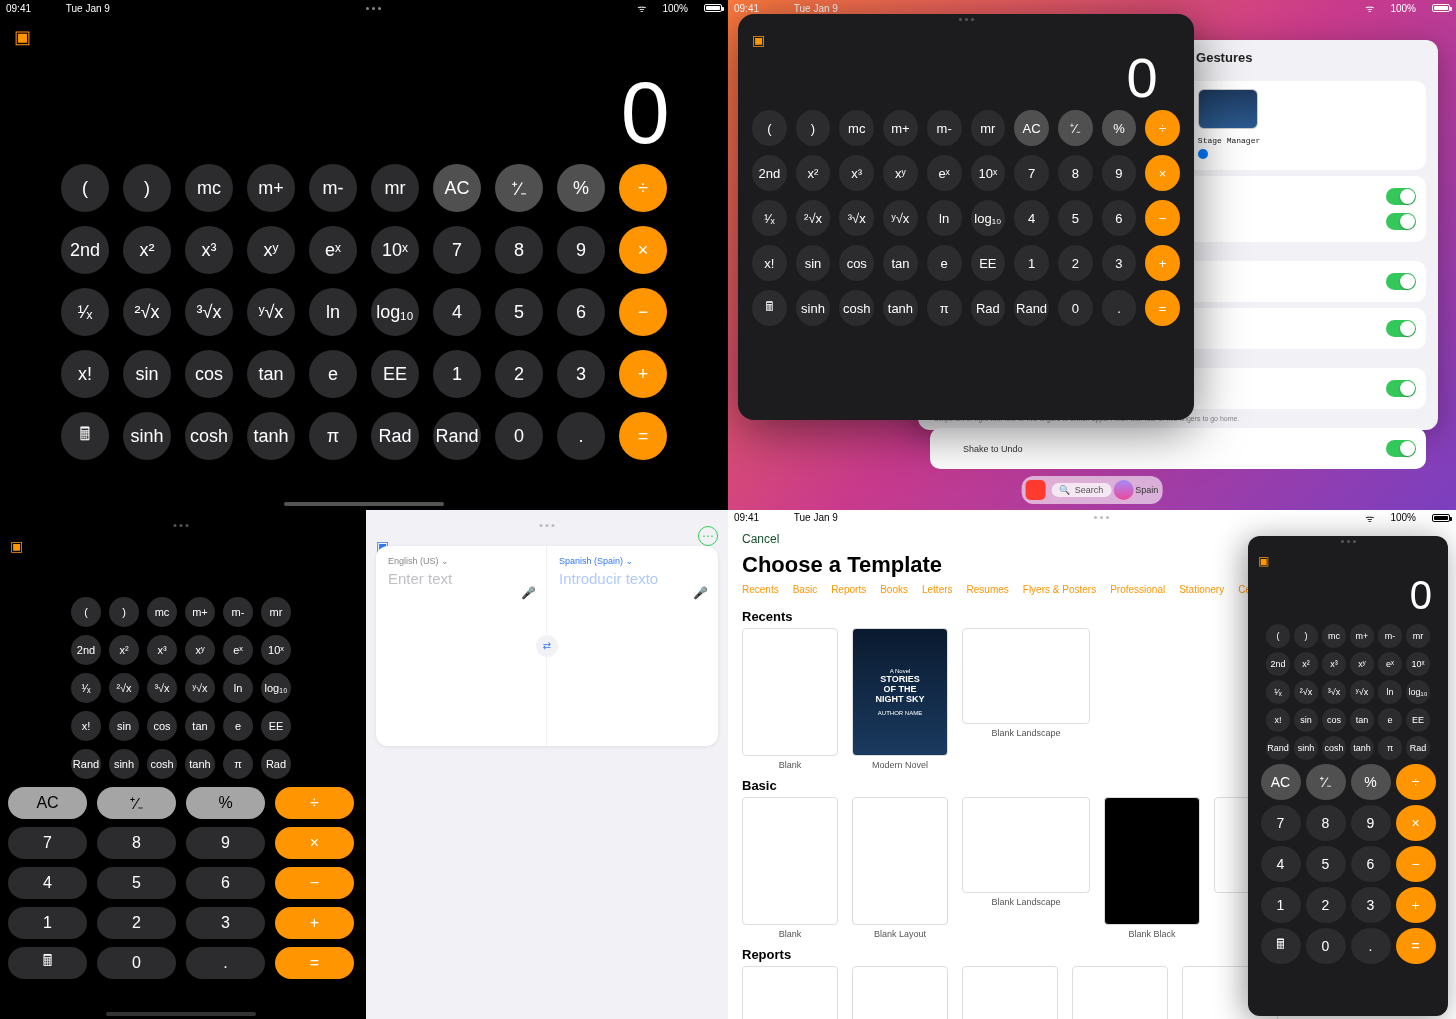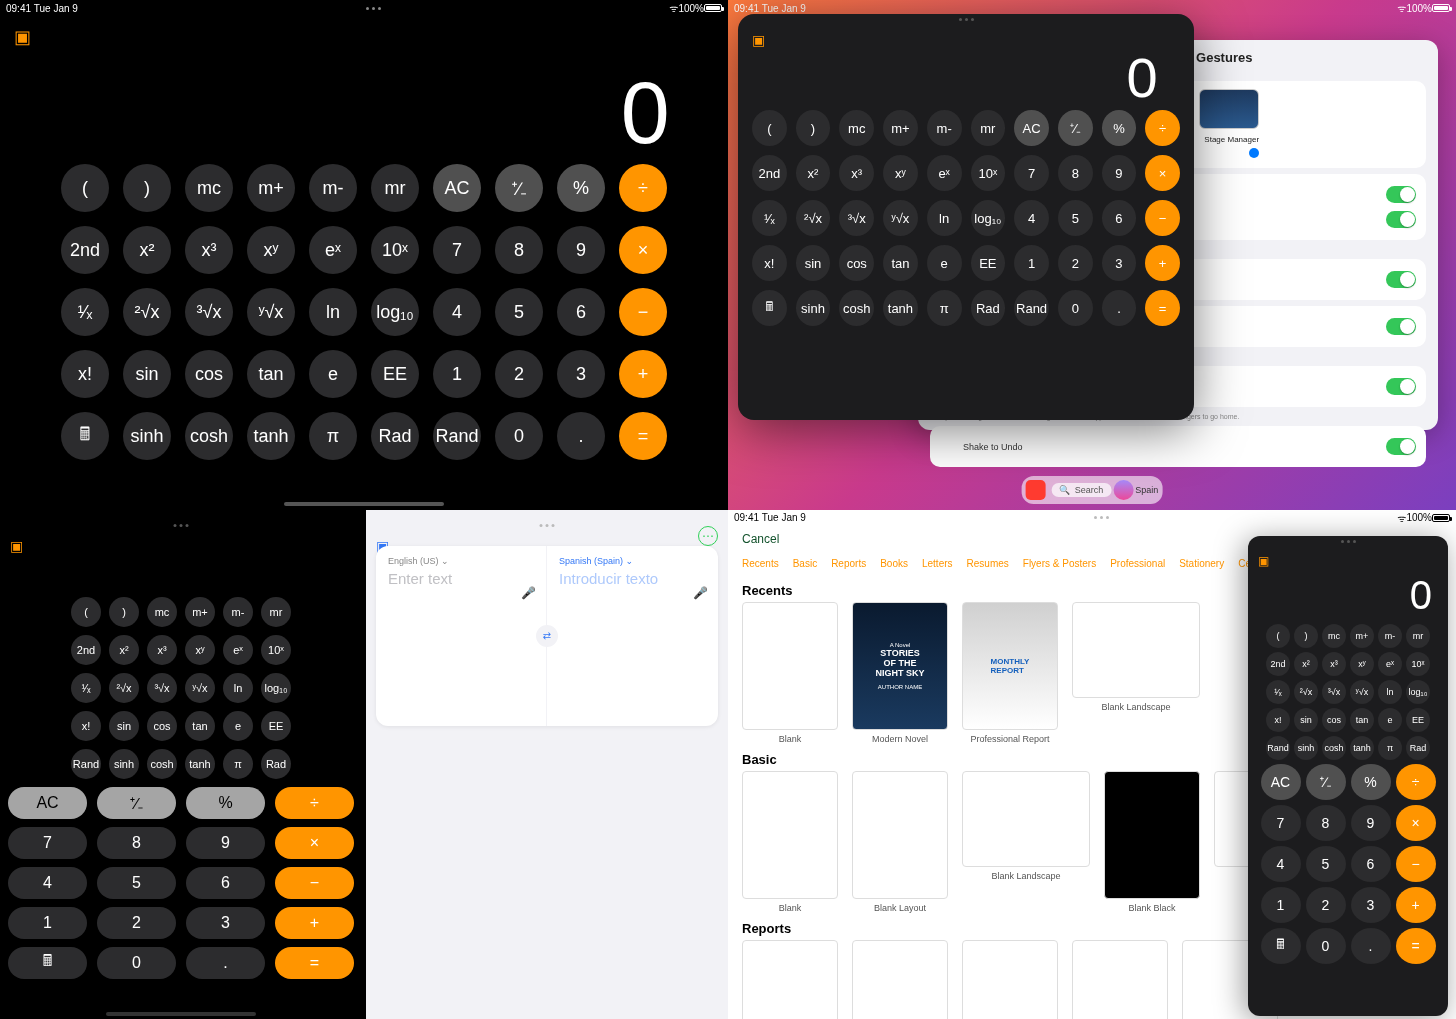--- a/index.html
+++ b/index.html
@@ -2,21 +2,21 @@
 <html><head>
 <meta charset="utf-8">
 <style>
   * { box-sizing: border-box; margin: 0; padding: 0; }
   body { font-family: -apple-system, Helvetica, Arial, sans-serif; background:#000; width:1456px; height:1019px; overflow:hidden; }
   .grid4 { display:grid; grid-template-columns: 1fr 1fr; grid-template-rows: 1fr 1fr; width:100%; height:100%; }
   .pane { position:relative; overflow:hidden; }
   .statusbar { display:flex; justify-content:space-between; align-items:center; font-size:10px; padding:2px 6px; height:16px; }
   .sb-dark { color:#fff; background:#000; }
   .sb-light { color:#000; background:transparent; }
-  .sb-left, .sb-right { display:flex; gap:0; align-items:center; }
+  .sb-left, .sb-right { display:flex; gap:16px; align-items:center; }
   .sb-center { display:flex; gap:3px; }
   .sb-center span { width:3px; height:3px; border-radius:50%; background:#888; display:block;}
   .batt { width:18px; height:8px; border:1px solid currentColor; border-radius:2px; position:relative; display:inline-block;}
   .batt::after { content:''; position:absolute; right:-3px; top:2px; width:2px; height:4px; background:currentColor; border-radius:0 1px 1px 0;}
   .batt-fill { position:absolute; left:1px; top:1px; bottom:1px; right:1px; background:currentColor; border-radius:1px;}
   .wifi-ico { font-size:10px; }
 
   
   .calc-window { position:absolute; background:#1c1c1e; color:#fff; border-radius:16px; overflow:hidden; box-shadow:0 10px 50px rgba(0,0,0,0.5);}
   .calc-fullscreen { position:absolute; inset:0; background:#000; color:#fff; }
@@ -63,21 +63,21 @@
   #paneC .calc-half { position:absolute; left:0; top:0; width:362px; height:100%; background:#000;}
   #paneC .trans-half { position:absolute; right:0; top:0; left:366px; height:100%; background:#f2f2f6;}
   #paneC .divider { position:absolute; left:362px; top:0; width:4px; height:100%; background:#000;}
   #paneC .display { font-size:56px; margin-top:22px;}
   #paneC .sci { padding:0 8px;}
   #paneC .sci .btnrow { gap:8px; margin-bottom:8px;}
   #paneC .sci .btn { width:30px; height:30px; font-size:11px;}
   #paneC .num .btnrow { gap:10px; margin-bottom:8px; padding:0 8px;}
   #paneC .num .btn { height:32px; font-size:16px;}
   #paneC .num .w3 { flex:3;}
-  #paneC .trans-card { position:absolute; top:36px; left:10px; right:10px; height:180px; background:#fff; border-radius:12px; box-shadow:0 1px 4px rgba(0,0,0,0.08);}
+  #paneC .trans-card { position:absolute; top:36px; left:10px; right:10px; height:200px; background:#fff; border-radius:12px; box-shadow:0 1px 4px rgba(0,0,0,0.08);}
   #paneC .trans-col { position:absolute; top:0; bottom:0; padding:10px 12px;}
   #paneC .tc-left{ left:0; width:50%; border-right:1px solid #f2f2f6;}
   #paneC .tc-right{ right:0; width:50%;}
   #paneC .lang-lbl{ font-size:9px; color:#888;}
   #paneC .lang-lbl.es{ color:#3478f6;}
   #paneC .enter { font-size:15px; color:#c0c0c4; margin-top:4px;}
   #paneC .mic-ico { position:absolute; right:10px; top:40px; color:#8e8e93; font-size:12px;}
   #paneC .swap { position:absolute; left:50%; top:50%; transform:translate(-50%,-50%); width:22px; height:22px; border-radius:50%; background:#f2f2f6; display:flex; align-items:center; justify-content:center; font-size:10px; color:#3478f6;}
   #paneC .trans-menu { position:absolute; right:10px; top:16px; width:20px; height:20px; border:1.5px solid #30d158; border-radius:50%; display:flex; align-items:center; justify-content:center; color:#30d158; font-size:12px;}
   #paneC .calc-dots-c { position:absolute; top:4px; left:50%; transform:translateX(-50%); display:flex; gap:3px;}
@@ -205,21 +205,21 @@
   </div>
 
   <div class="settings-win">
     <div class="settings-head" style="text-align:center;">Multitasking &amp; Gestures</div>
     <div class="card" style="display:flex; gap:20px; justify-content:center;">
       <div style="text-align:center;">
         <div class="thumb"></div>
         <div style="font-size:8px; margin-top:4px;">Split View &amp; Slide Over</div>
         <div style="margin-top:4px;"><span style="display:inline-block;width:10px;height:10px;border:1px solid #999;border-radius:50%;"></span></div>
       </div>
-      <div style="text-align:right;">
+      <div style="text-align:left;font-family:Liberation Mono, monospace;">
         <div class="thumb thumb2"></div>
         <div style="font-size:8px; margin-top:4px;">Stage Manager</div>
         <div style="margin-top:4px;"><span style="display:inline-block;width:10px;height:10px;background:#007aff;border-radius:50%;"></span></div>
       </div>
     </div>
     <div class="card">
           <div class="row-item">
             <span>Recent Apps</span>
             <span class="toggle"></span>
           </div>
@@ -473,20 +473,21 @@
           <span class="wifi-ico">ᯤ</span>
           <span>100%</span>
           <span class="batt">
             <span class="batt-fill"></span>
           </span>
         </div>
   </div>
   <div class="toolbar">
         <span class="cancel">Cancel</span>
       </div>
+  <div class="title">Choose a Template</div>
   <div class="cats" id="catsD">
         <span>Recents</span>
         <span>Basic</span>
         <span>Reports</span>
         <span>Books</span>
         <span>Letters</span>
         <span>Resumes</span>
         <span>Flyers &amp; Posters</span>
         <span>Professional</span>
         <span>Stationery</span>
@@ -501,26 +502,20 @@
           <div class="tpl-th"></div>
           <div class="tpl-lbl">Blank</div>
         </div>
         <div class="tpl">
           <div class="tpl-th" style="background:linear-gradient(#0a1a2f,#1a3a5f);color:#fff;display:flex;align-items:center;justify-content:center;flex-direction:column;">
             <div style="font-size:6px;text-align:center;">A Novel<br><b style="font-size:9px;">STORIES<br>OF THE<br>NIGHT SKY</b><br><br>AUTHOR NAME</div>
           </div>
           <div class="tpl-lbl">Modern Novel</div>
         </div>
         <div class="tpl">
-          <div class="tpl-th" style="background:linear-gradient(#d0d0d0,#fff);">
-            <div style="font-size:8px;color:#1560bd;font-weight:bold;">MONTHLY<br>REPORT</div>
-          </div>
-          <div class="tpl-lbl">Professional Report</div>
-        </div>
-        <div class="tpl">
           <div class="tpl-th" style="width:128px;height:96px;"></div>
           <div class="tpl-lbl">Blank Landscape</div>
         </div>
       </div>
 
   <div class="sec-h">Basic</div>
   <div class="thumbs" id="basicD">
         <div class="tpl">
           <div class="tpl-th"></div>
           <div class="tpl-lbl">Blank</div>

